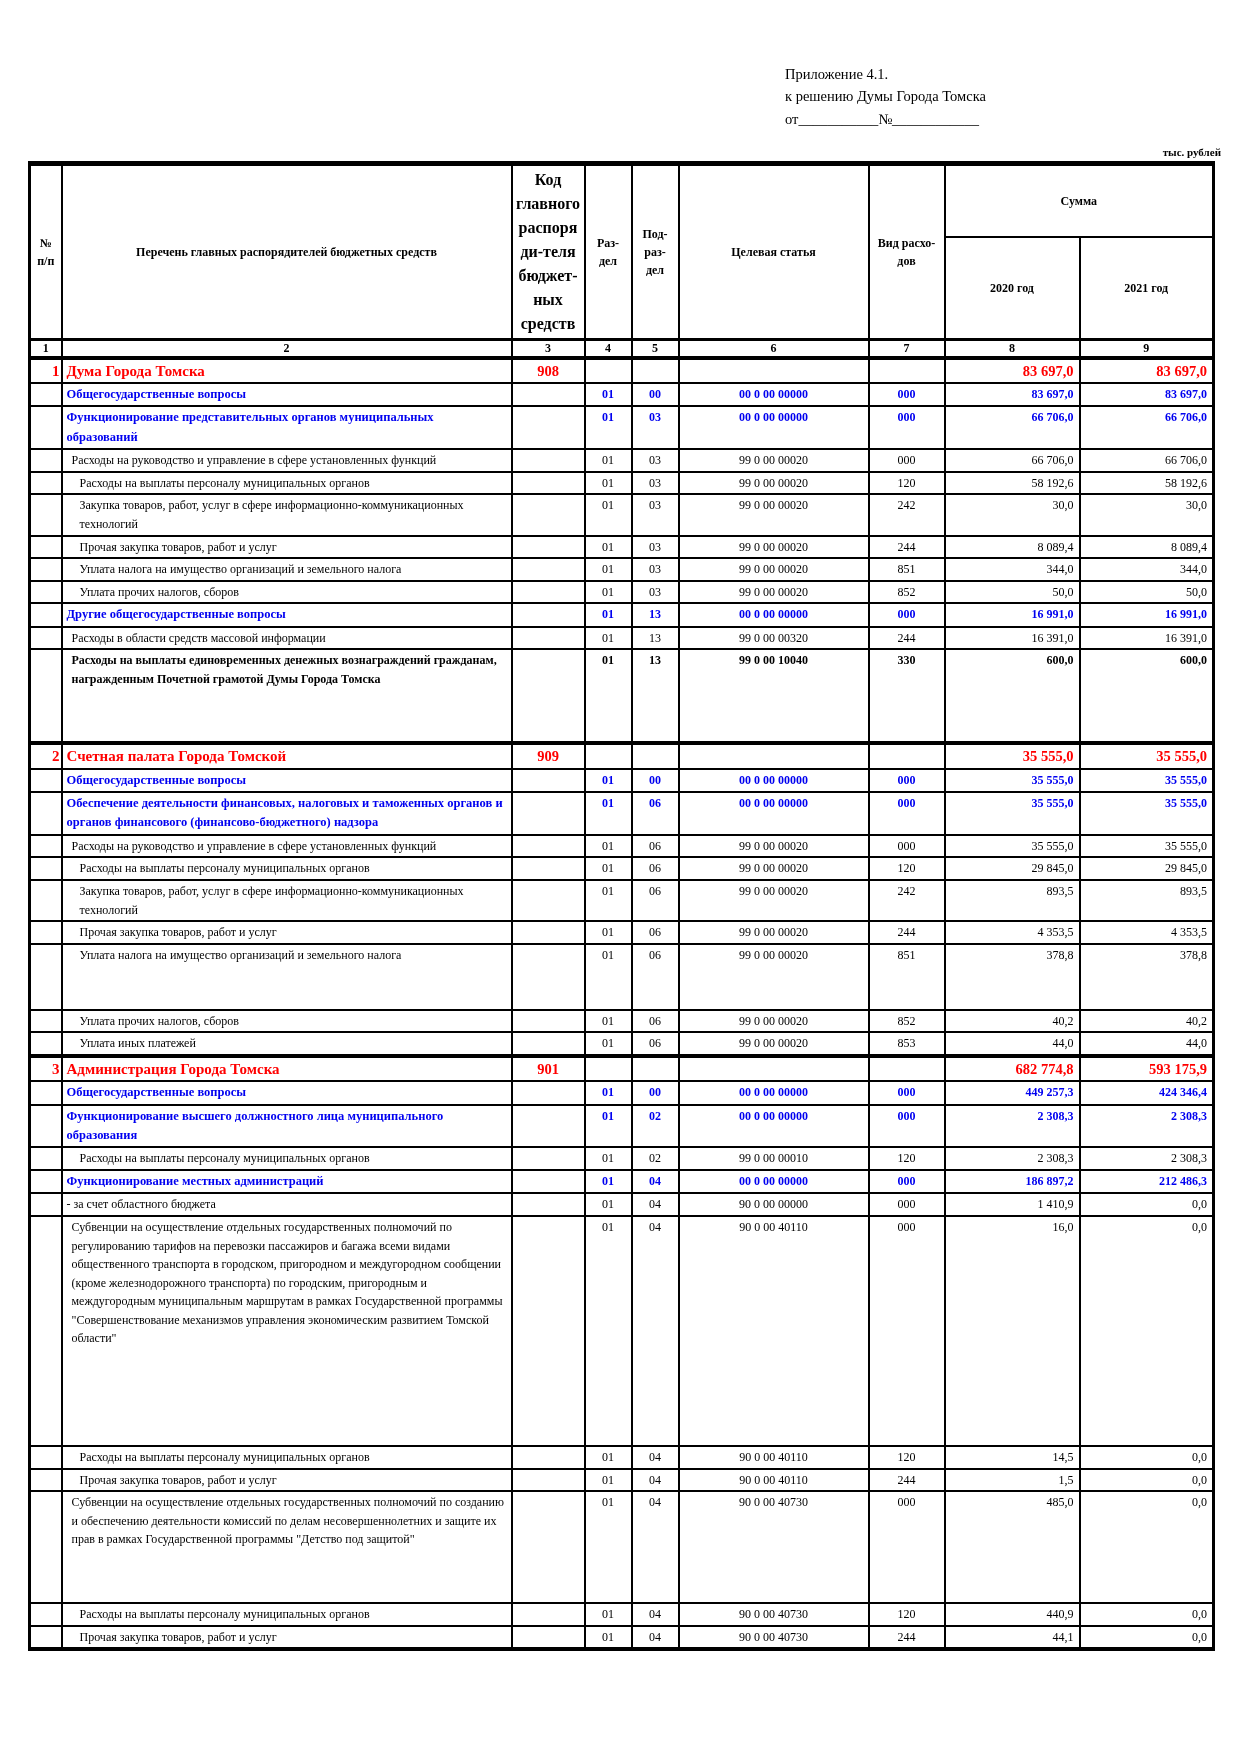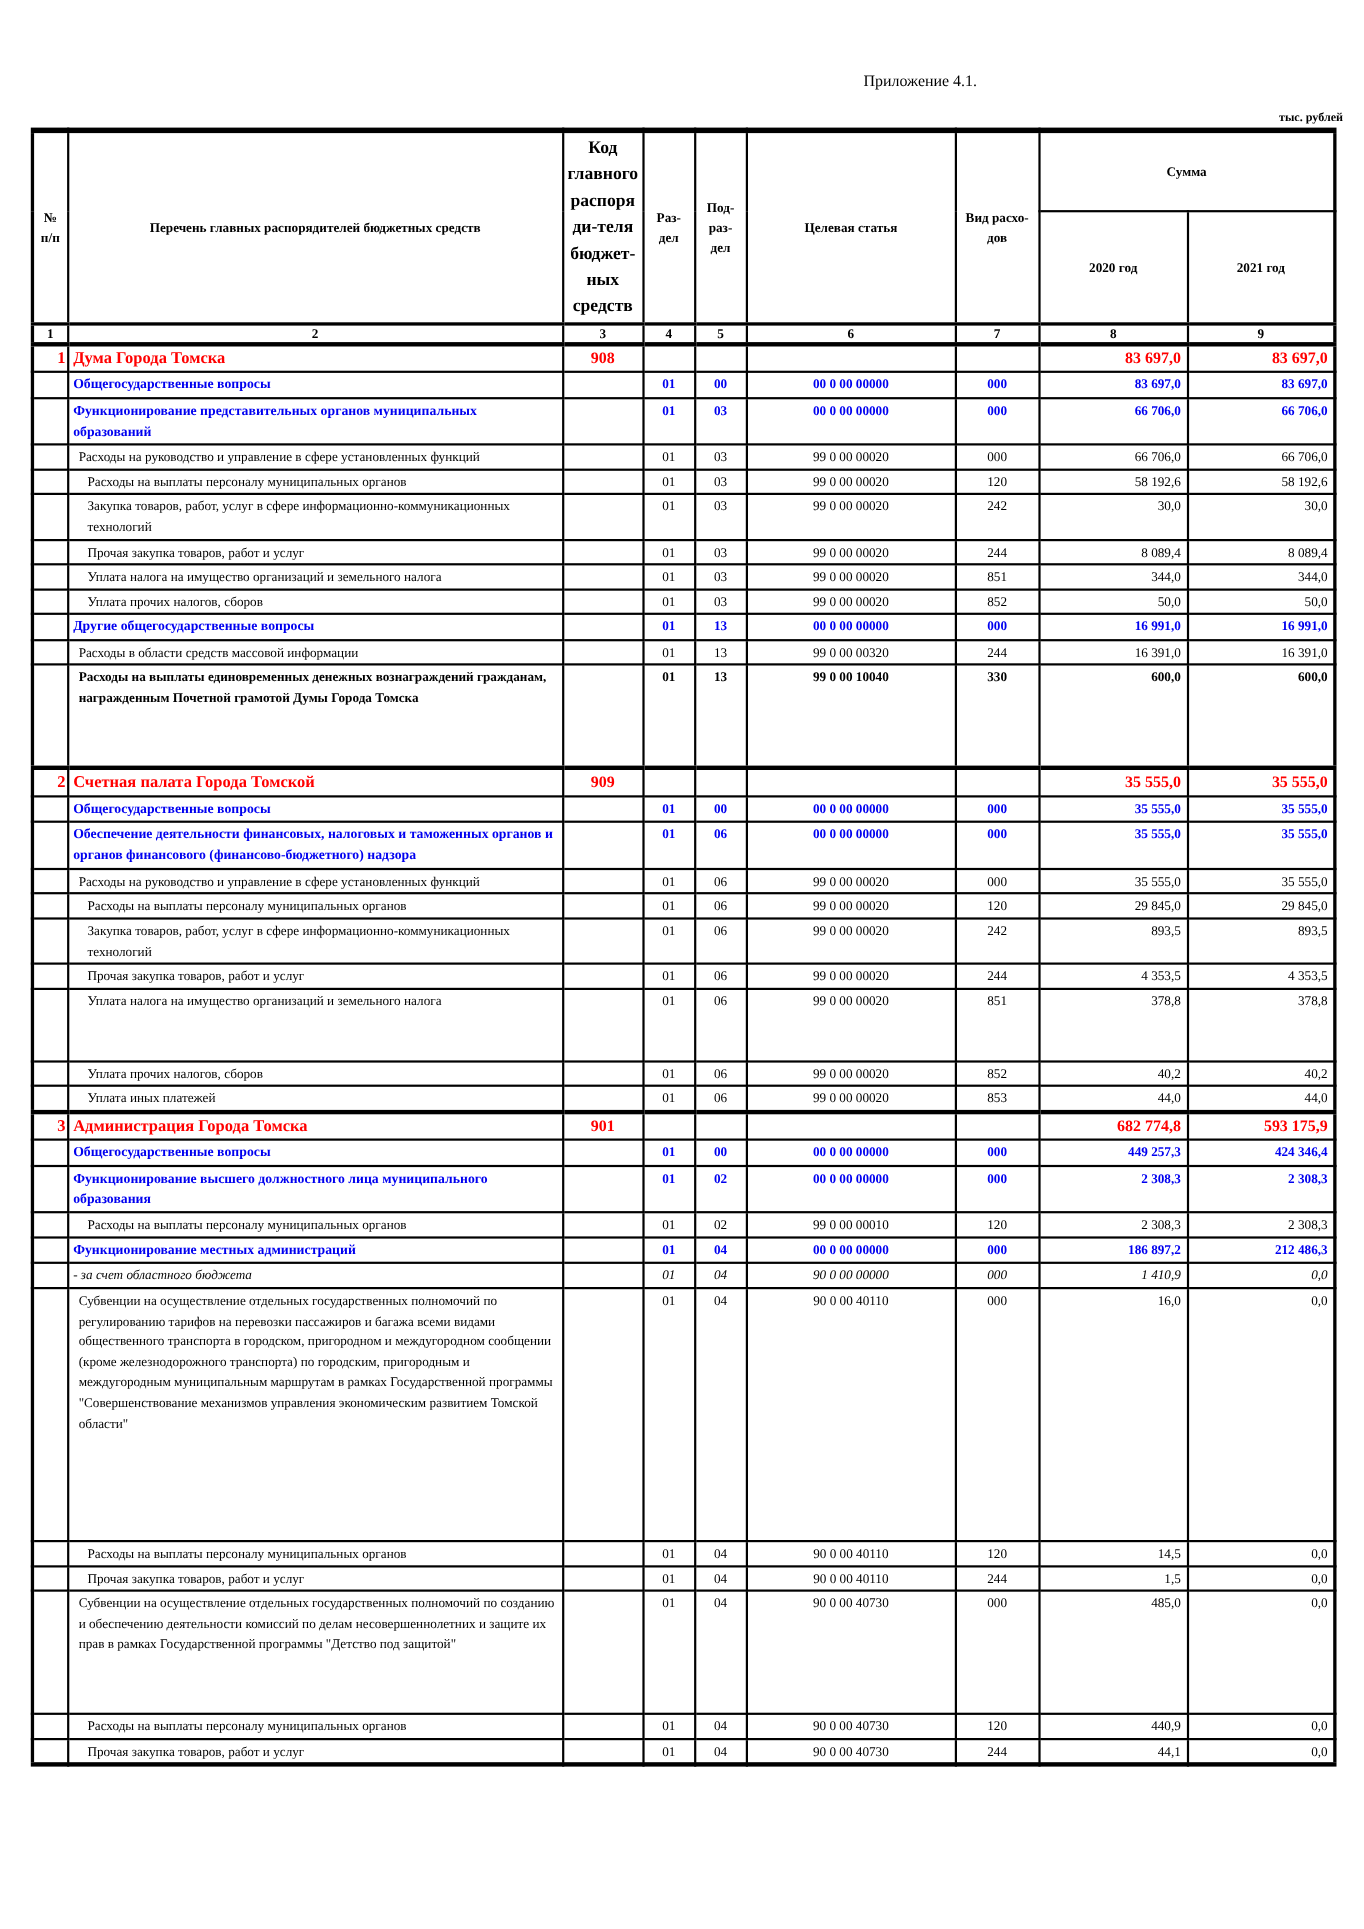--- a/index.html
+++ b/index.html
@@ -93,34 +93,36 @@
     color:var(--sec);
   }
   tr.sec .c-name,tr.sec .c-num{font-size:15px;line-height:1.35;}
   tr.sec .c-code,tr.sec .c-sum{font-size:14.5px;line-height:1.4;}
   tr.sub td{
     font-weight:bold;
     color:var(--sub);
   }
   tr.sub .c-name{font-size:12.5px;}
   tr.det td{color:#000;font-weight:normal;}
-  tr.it td{font-style:italic;}
+  tr.it td{}
   
   tbody tr:nth-child(12) td{height:94px;font-weight:bold;}
   tbody tr:nth-child(20) td{height:66px;}
   tbody tr:nth-child(29) td{height:230px;}
   tbody tr:nth-child(32) td{height:112px;}
 </style>
 </head>
 <body>
 
 <div class="page">
 
   <div class="appendix">
     <div>Приложение 4.1.</div>
+    <div>к решению Думы Города Томска</div>
+    <div>от___________№____________</div>
   </div>
 
 
   <div class="units">тыс. рублей</div>
 
   <table class="budget">
     <colgroup>
       <col style="width:32px">
       <col style="width:450px">
       <col style="width:73px">

